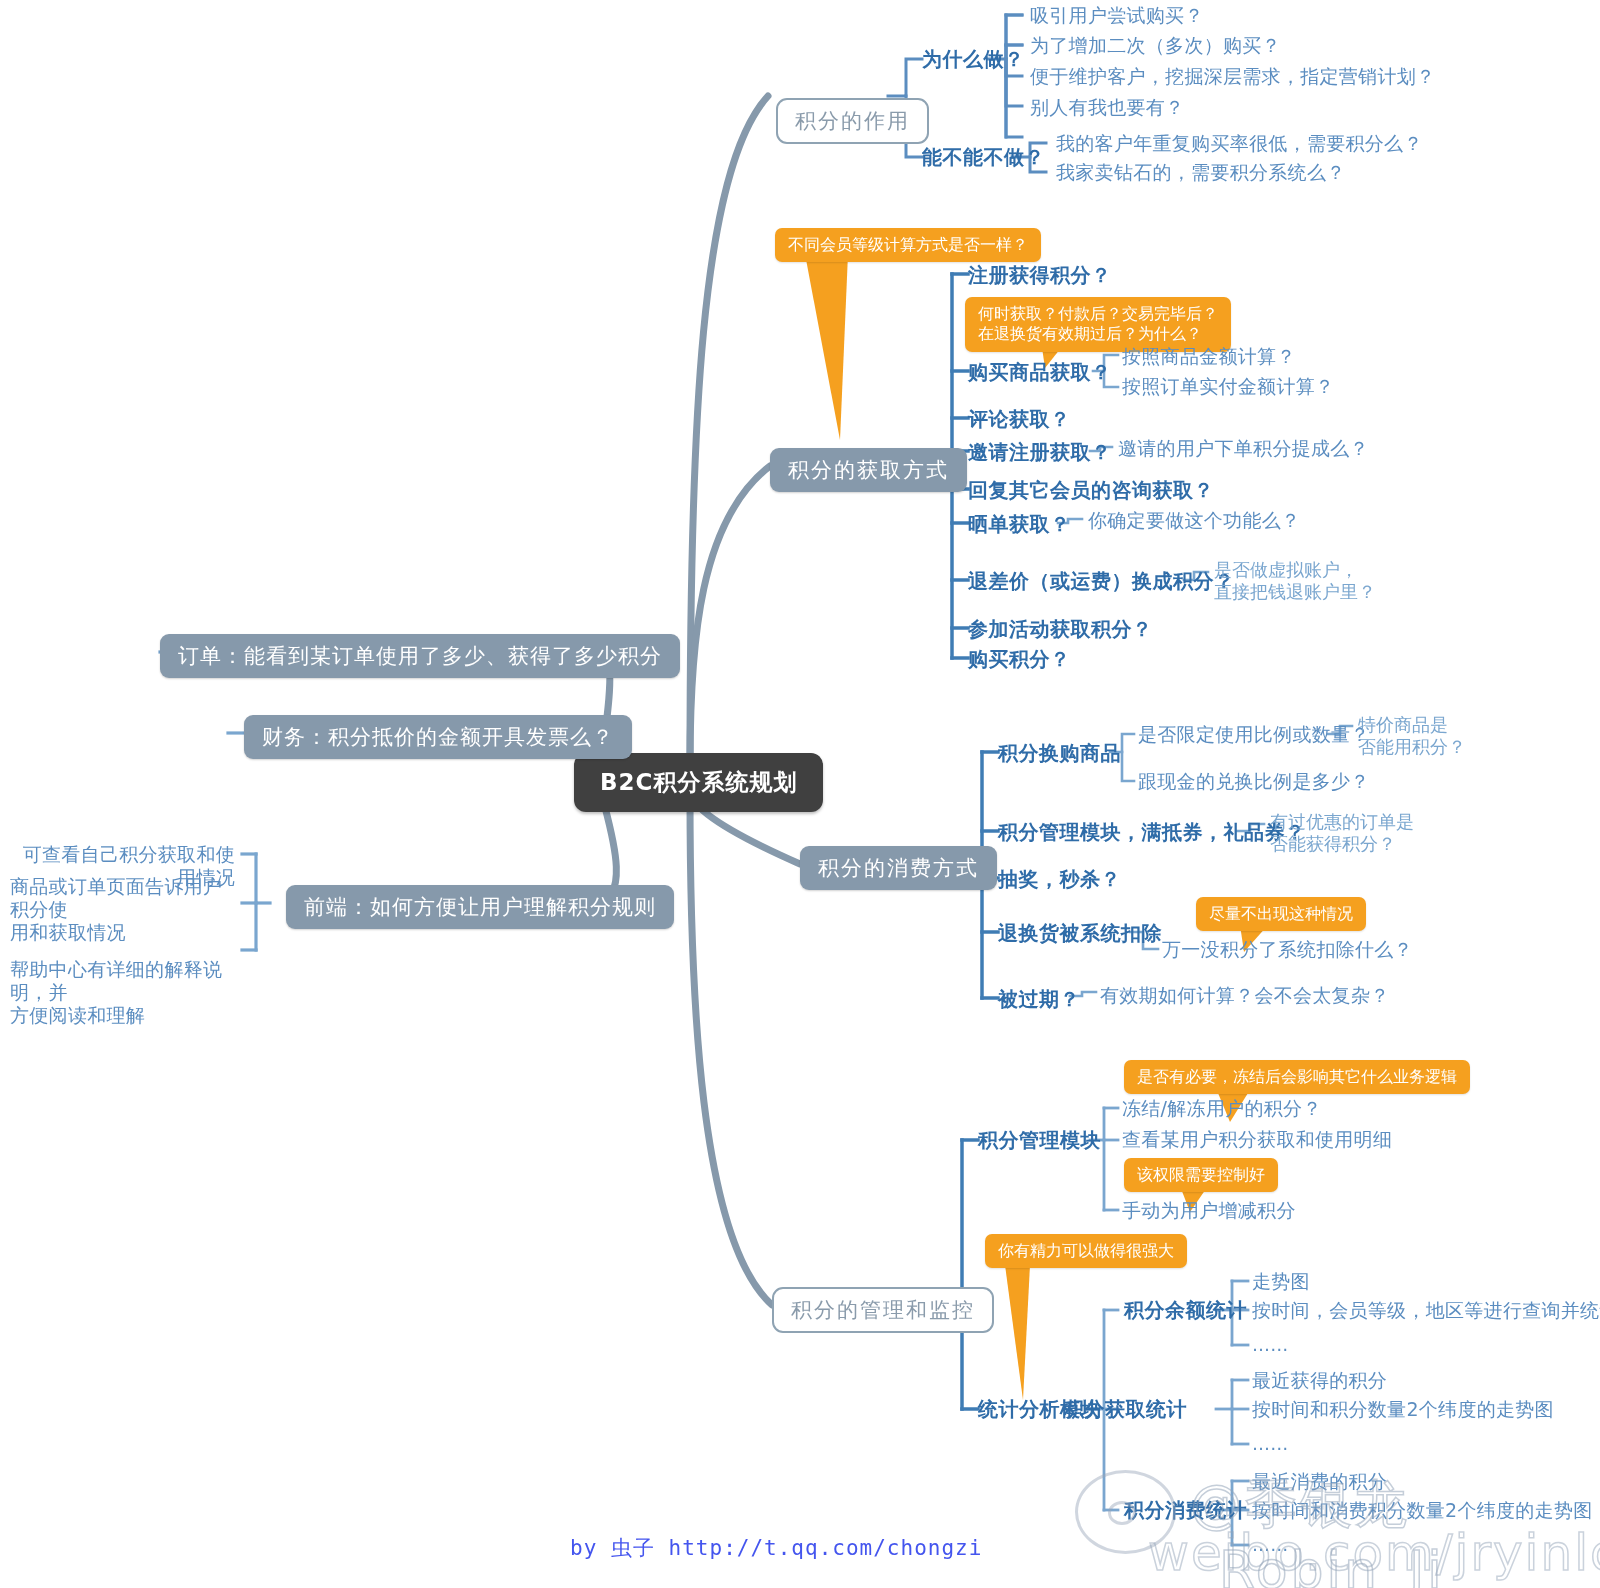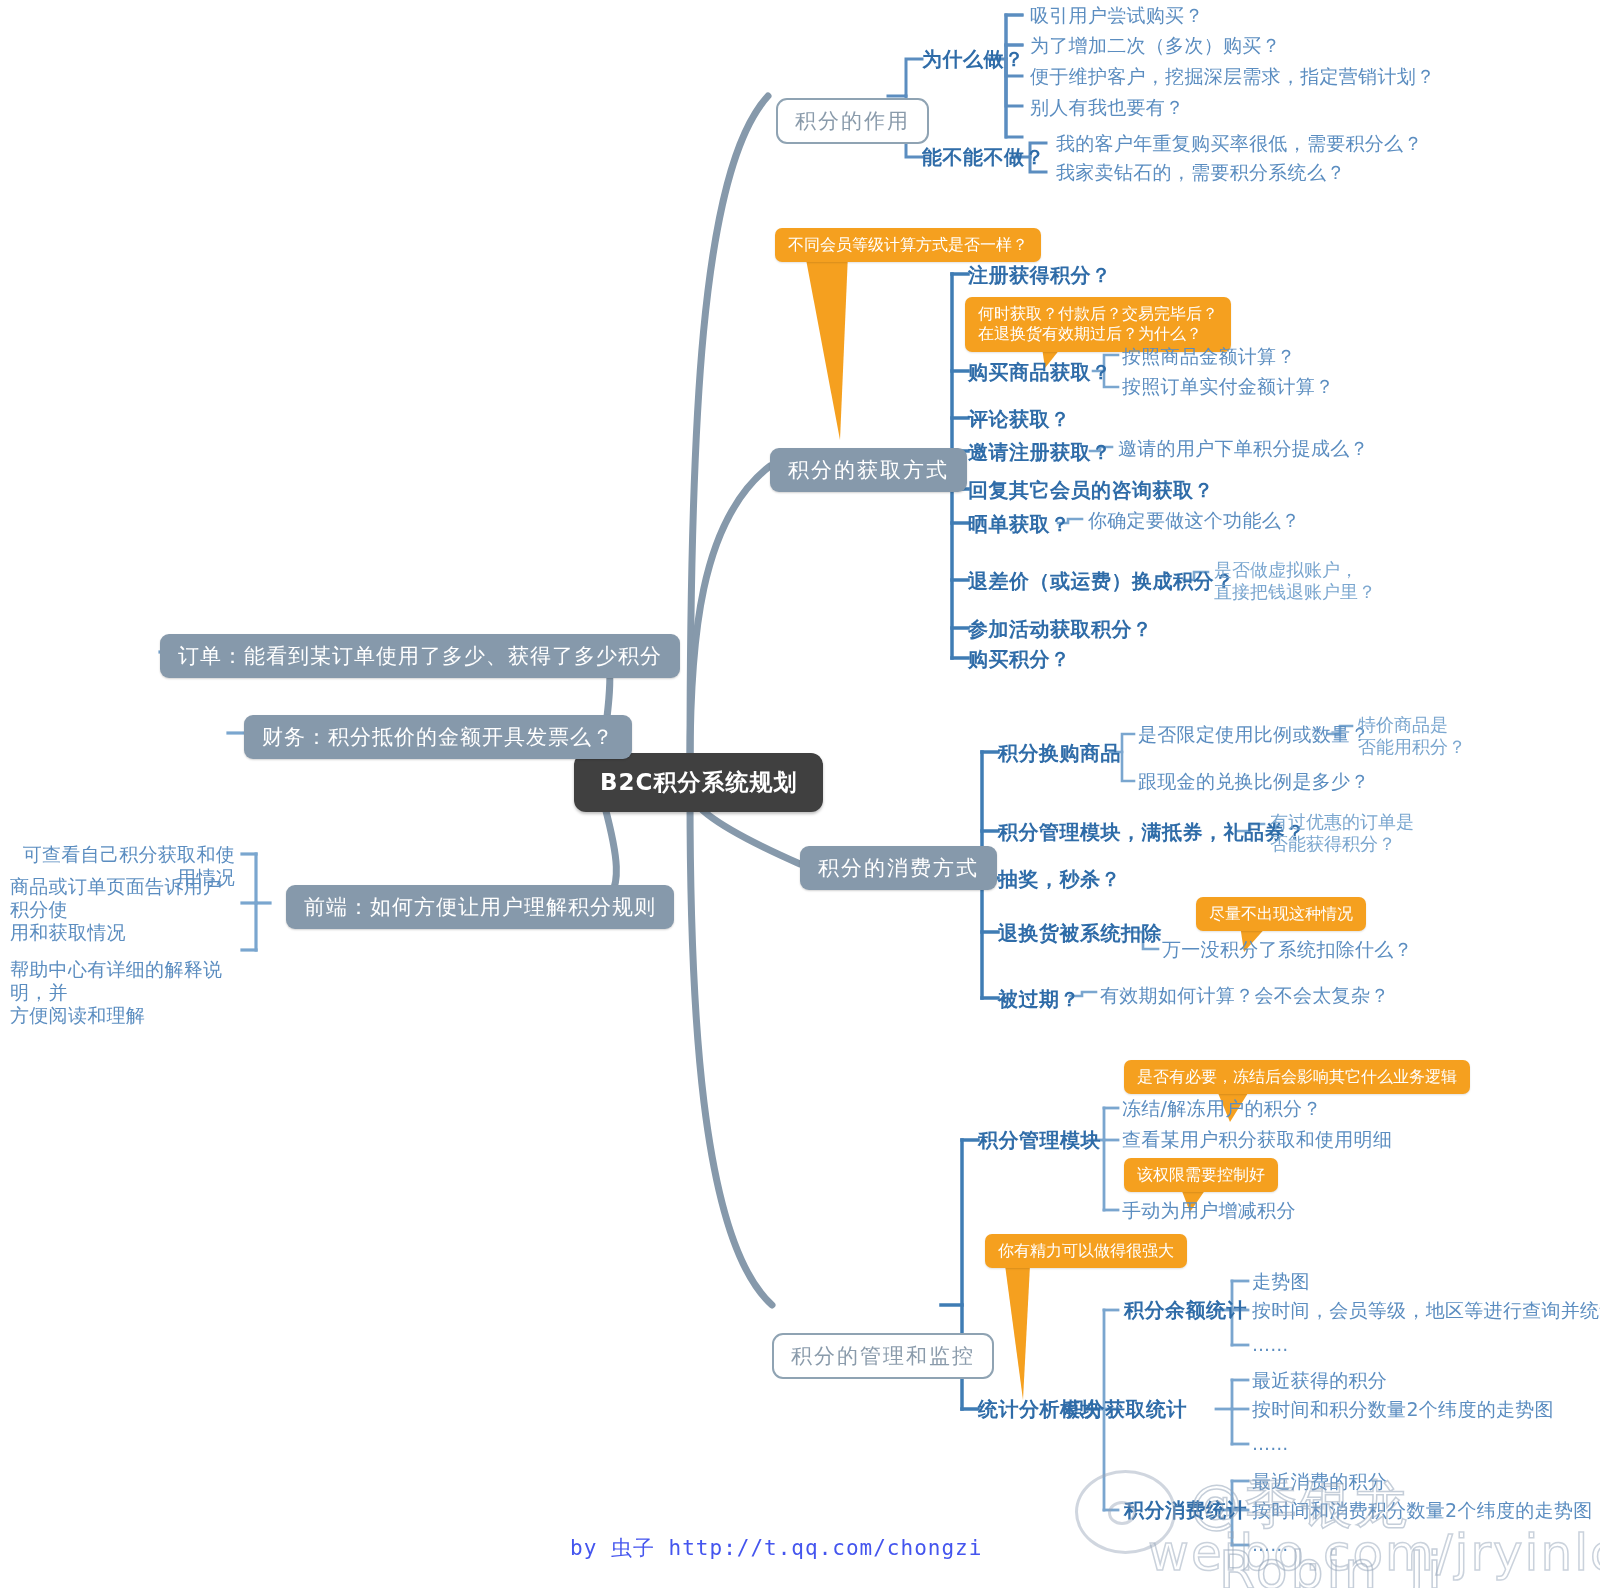--- a/index.html
+++ b/index.html
@@ -213,21 +213,21 @@
   </svg>
 
   <div class="node center-node" style="left:574px;top:753px;">B2C积分系统规划</div>
 
   <div class="node main-node outline" style="left:776px;top:78px;margin-top:20px;">积分的作用</div>
 
   <div class="node main-node" style="left:770px;top:448px;">积分的获取方式</div>
 
   <div class="node main-node" style="left:800px;top:846px;">积分的消费方式</div>
 
-  <div class="node main-node outline" style="left:772px;top:1333px;">积分的管理和监控</div>
+  <div class="node main-node outline" style="left:772px;top:1287px;">积分的管理和监控</div>
 
   <div class="node main-node wide" style="left:160px;top:634px;">订单：能看到某订单使用了多少、获得了多少积分</div>
 
   <div class="node main-node wide" style="left:244px;top:715px;">财务：积分抵价的金额开具发票么？</div>
 
   <div class="node main-node wide" style="left:286px;top:885px;">前端：如何方便让用户理解积分规则</div>
 
   <div class="node sub" style="left:922px;top:46px;">为什么做？</div>
   <div class="node sub" style="left:922px;top:144px;">能不能不做？</div>
 

